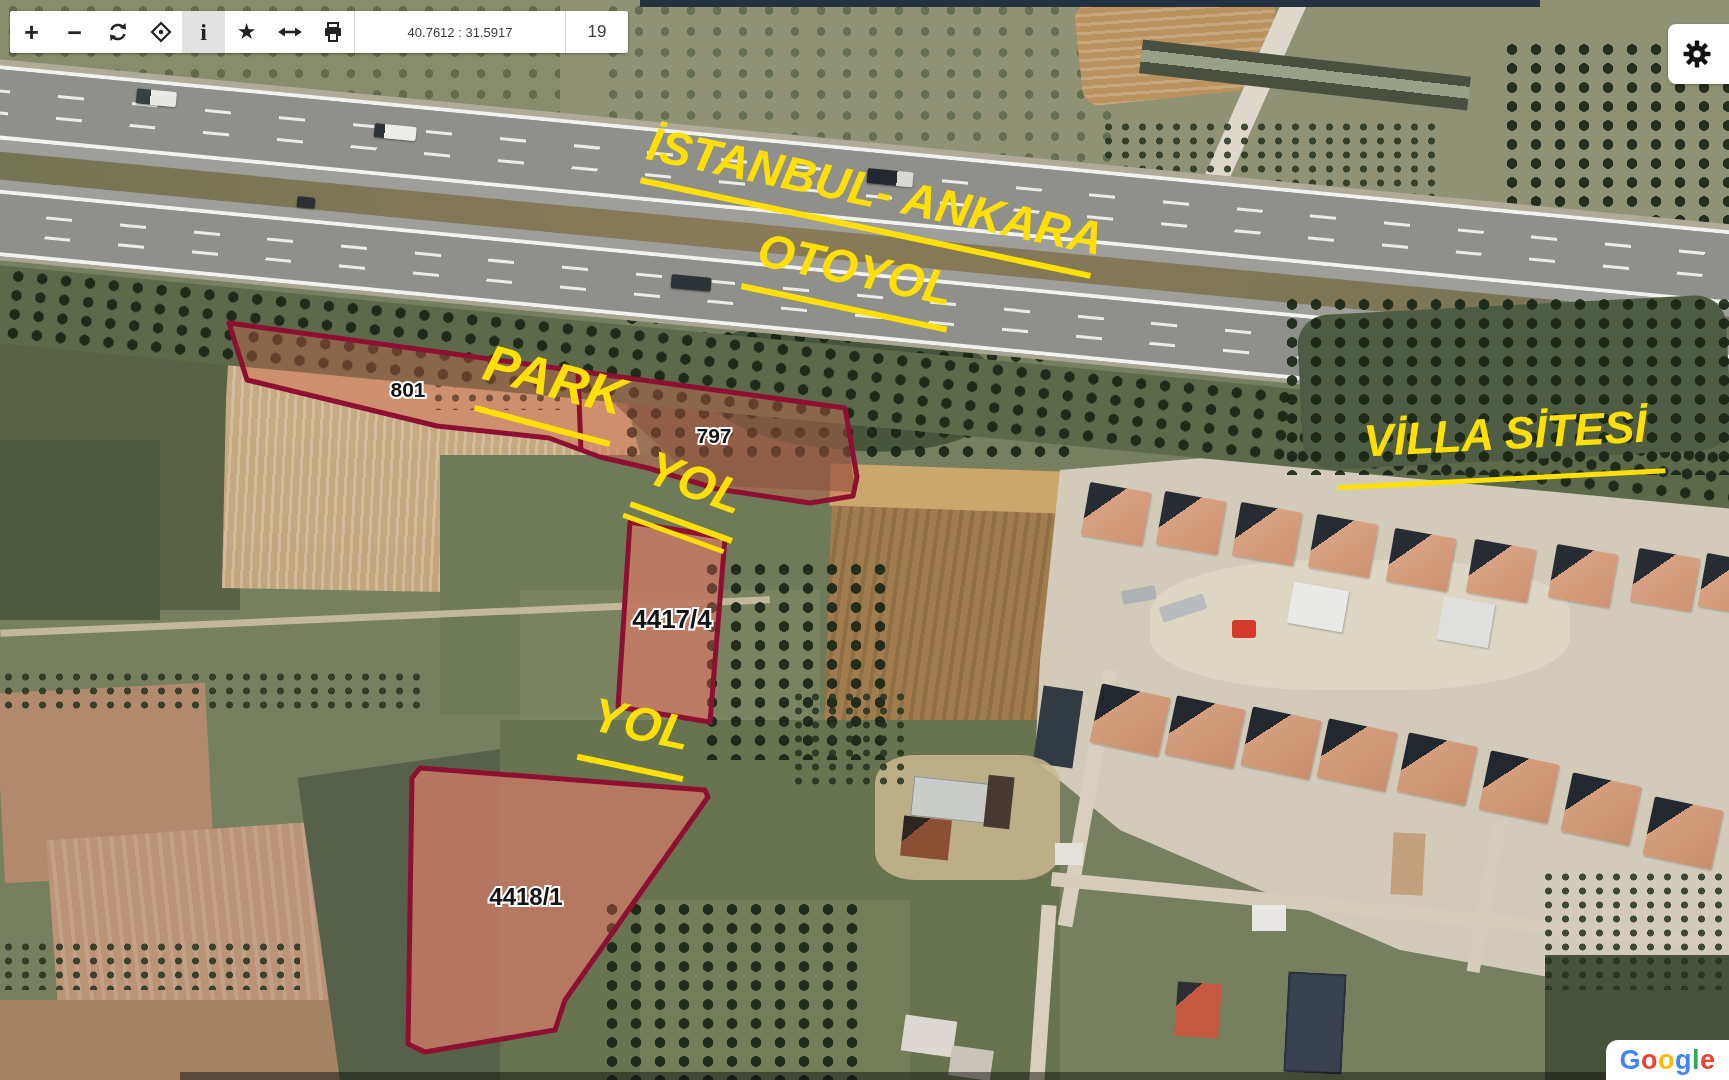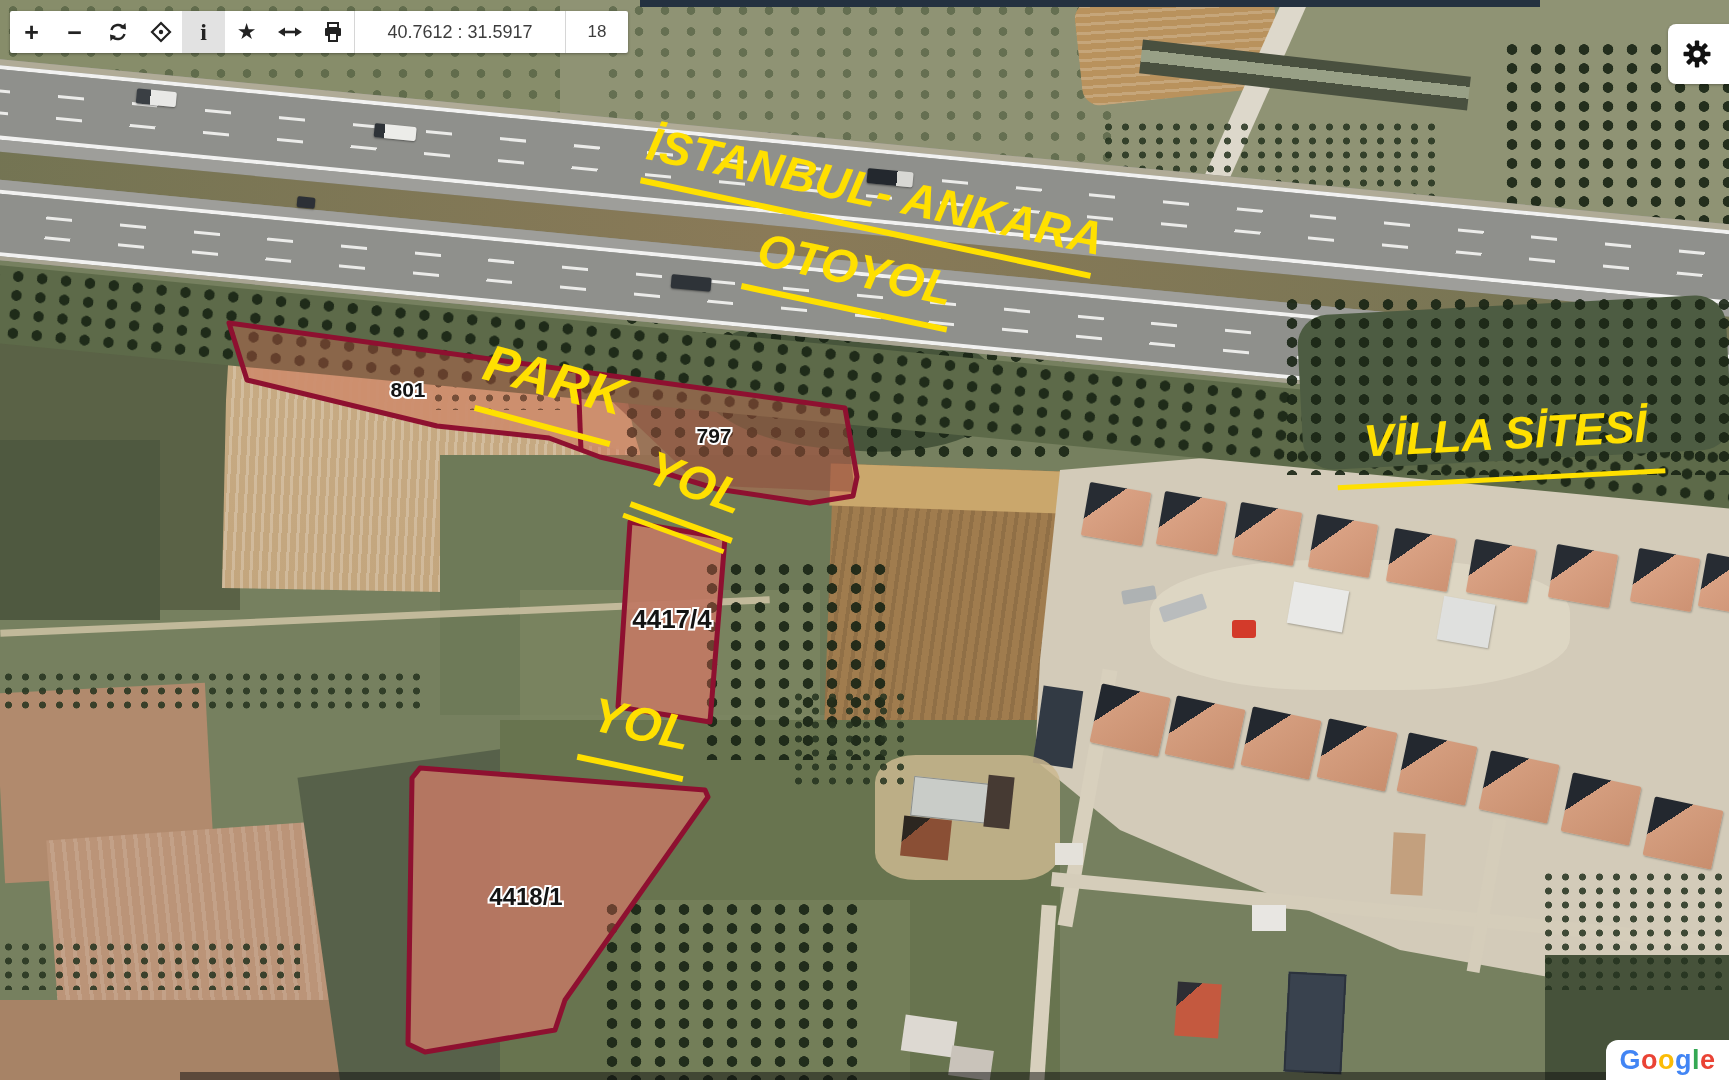--- a/index.html
+++ b/index.html
@@ -21,21 +21,21 @@
   .vh2{position:absolute;width:70px;height:60px;transform:rotate(12deg);border-radius:2px;
       background:linear-gradient(135deg,#23282f 0%,#23282f 30%,#d49d7e 30%,#c88e6e 100%);box-shadow:1px 1px 2px rgba(0,0,0,.25);}
   
   #toolbar{position:absolute;left:10px;top:11px;height:42px;background:#fff;display:flex;align-items:stretch;
            box-shadow:0 1px 3px rgba(0,0,0,.35);border-radius:2px;}
   .tbtn{width:43px;display:flex;align-items:center;justify-content:center;cursor:pointer;color:#222;}
   .tbtn.active{background:#e2e2e2;}
   .tglyph{font-size:25px;font-weight:bold;line-height:1;}
   .iglyph{font-family:"Liberation Serif",serif;font-weight:bold;font-size:24px;}
   .tsep{border-left:1px solid #d6d6d6;}
-  .tcoords{display:flex;align-items:center;justify-content:center;width:210px;color:#3d3d3d;font-size:18px;}
+  .tcoords{display:flex;align-items:center;justify-content:center;width:210px;color:#3d3d3d;font-size:13px;}
   .tzoom{display:flex;align-items:center;justify-content:center;width:62px;color:#3d3d3d;font-size:17px;}
   
   #gearbox{position:absolute;left:1668px;top:24px;width:75px;height:60px;background:#fff;border-radius:8px;
            box-shadow:0 1px 3px rgba(0,0,0,.3);display:flex;align-items:center;justify-content:flex-start;padding-left:12px;box-sizing:border-box;cursor:pointer;}
   #googlebox{position:absolute;left:1606px;top:1040px;width:123px;height:40px;background:#fff;border-radius:12px 0 0 0;
              display:flex;align-items:center;justify-content:center;}
   #googlebox span{font-size:27px;font-weight:bold;letter-spacing:.5px;}
   
   .ylabel{font-family:"Liberation Sans",sans-serif;font-weight:bold;font-style:italic;fill:#ffe000;}
   .pid{font-family:"Liberation Sans",sans-serif;font-weight:bold;fill:#141414;stroke:#ffffff;stroke-width:4px;paint-order:stroke;}
@@ -256,21 +256,21 @@
     <svg width="24" height="24" viewBox="0 0 24 24">
       <rect x="7" y="3" width="10" height="5" fill="none" stroke="#222" stroke-width="2"></rect>
       <rect x="4" y="8" width="16" height="8" rx="1" fill="#222"></rect>
       <rect x="8" y="13" width="8" height="8" fill="#fff" stroke="#222" stroke-width="2"></rect>
     </svg>
   </div>
   <div class="tcoords tsep">
       <span>40.7612 : 31.5917</span>
     </div>
   <div class="tzoom tsep">
-      <span>18</span>
+      <span>19</span>
     </div>
 </div>
 
 <div id="gearbox">
   <svg width="34" height="34" viewBox="0 0 34 34">
     <g fill="#111">
       <circle cx="17" cy="17" r="8.5"></circle>
       <g>
         <rect x="14.8" y="3.5" width="4.4" height="6" rx="1"></rect>
         <rect x="14.8" y="24.5" width="4.4" height="6" rx="1"></rect>

